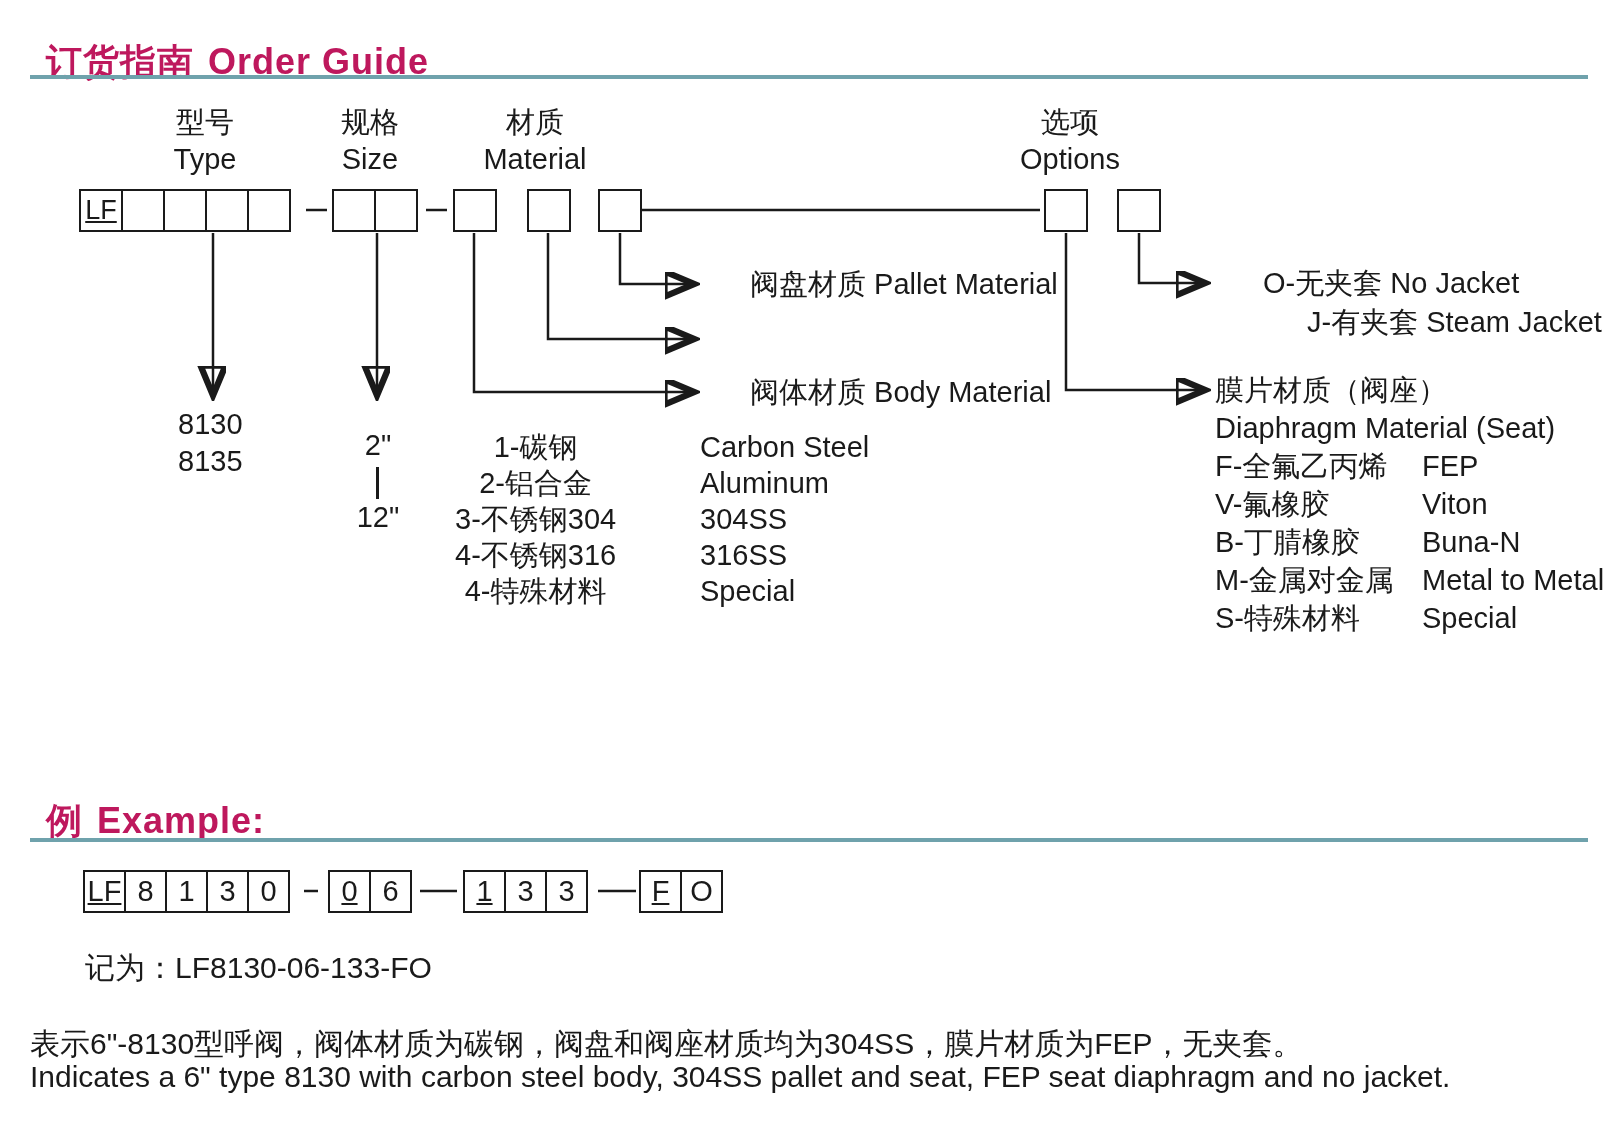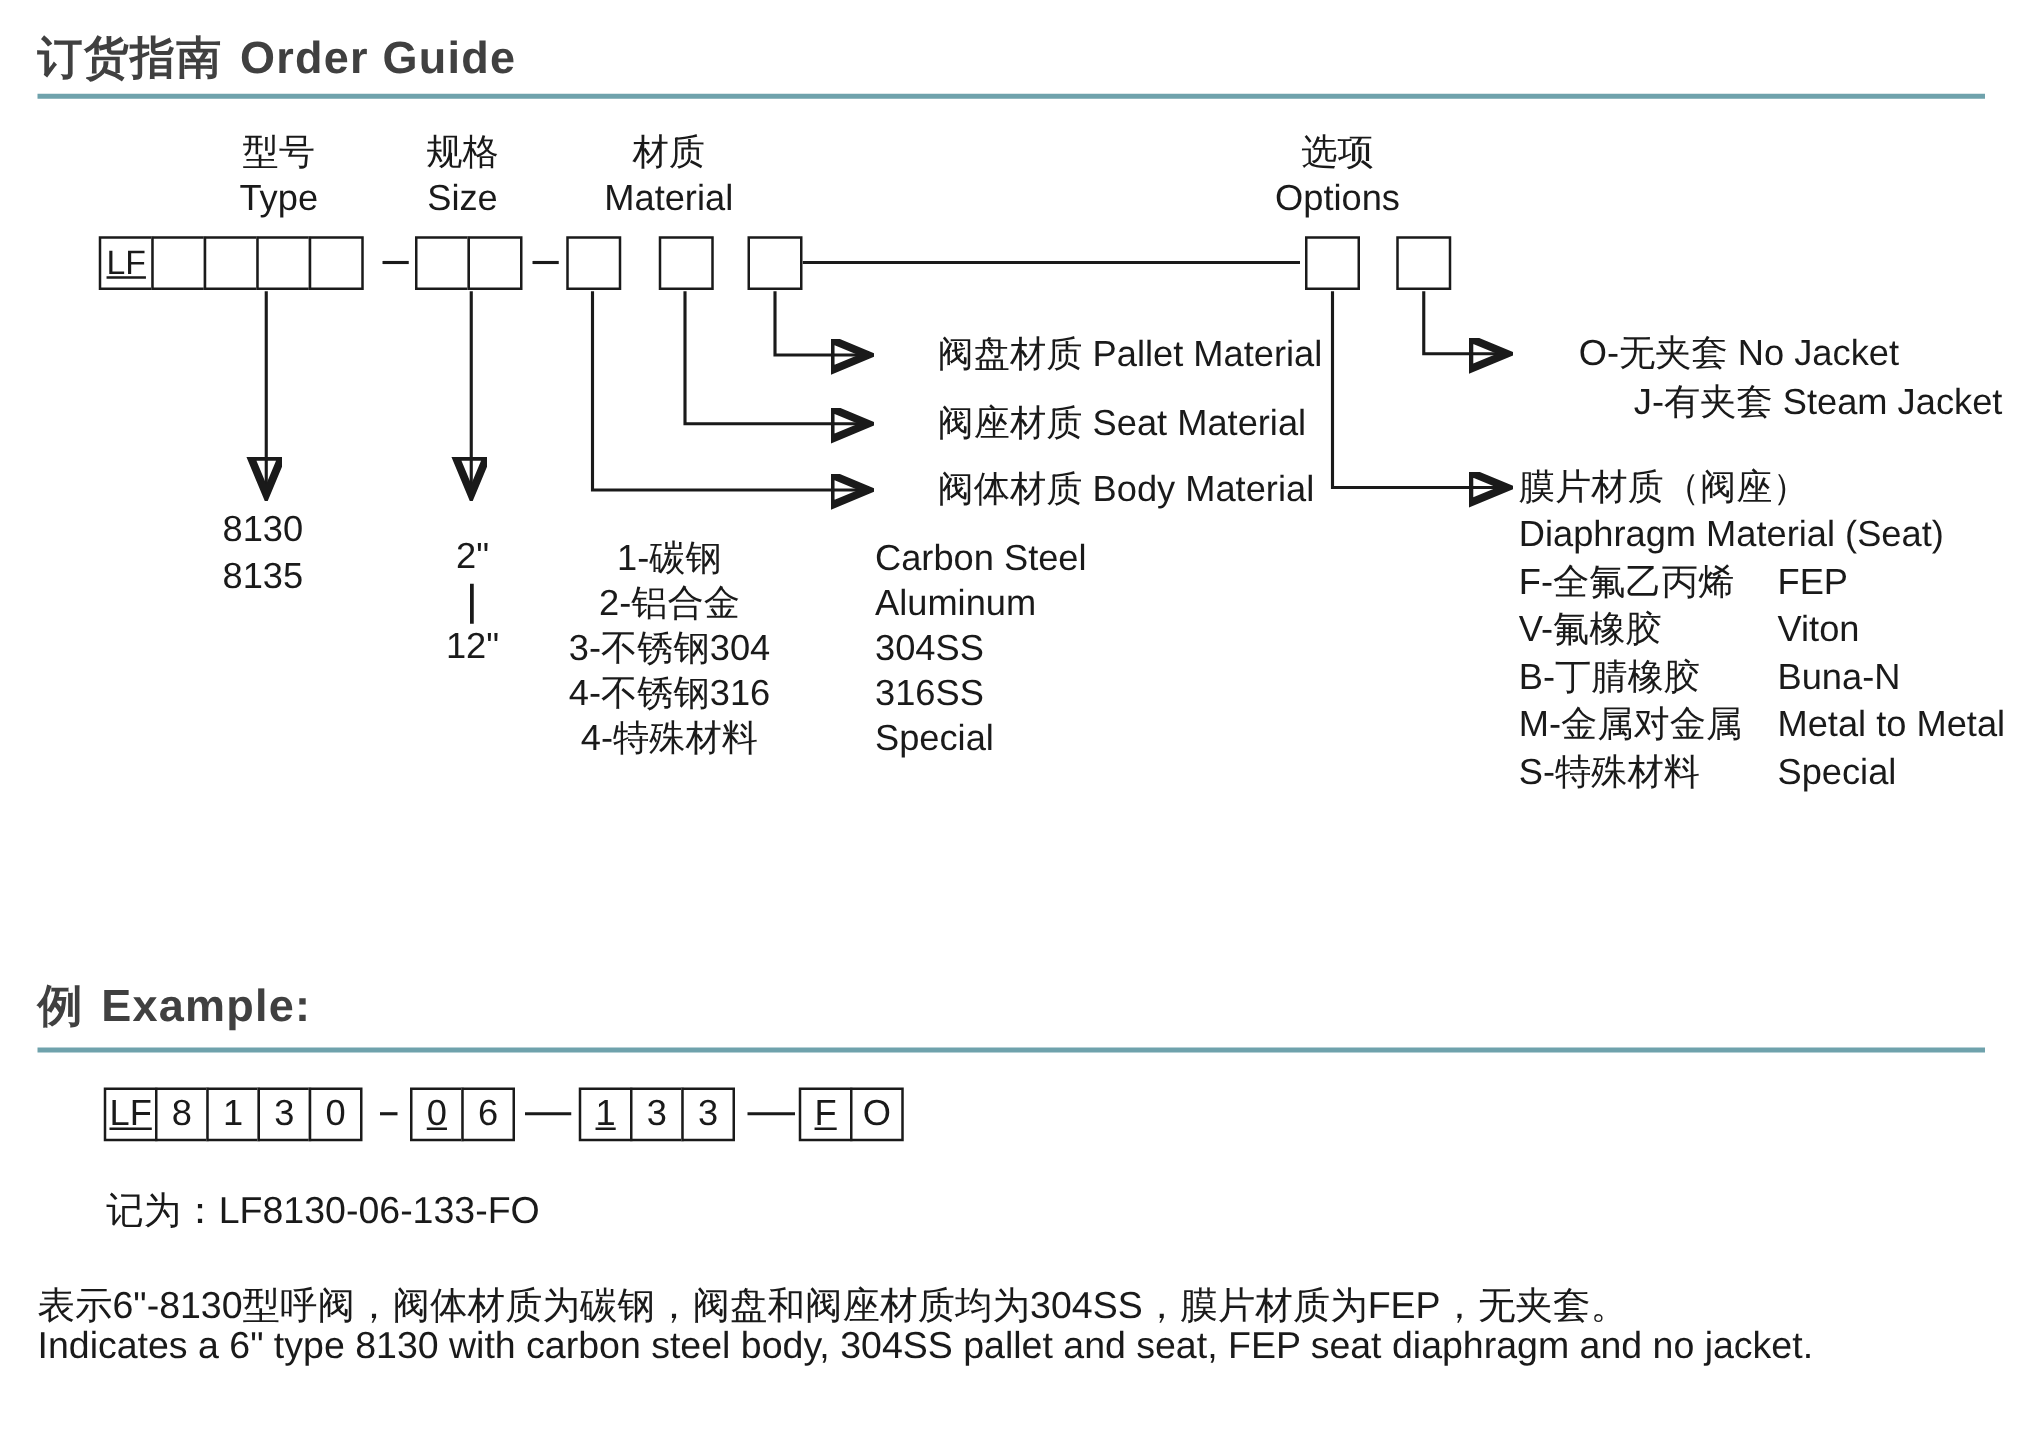--- a/index.html
+++ b/index.html
@@ -1,22 +1,22 @@
 <!DOCTYPE html>
 <html><head>
 <meta charset="utf-8">
 <style>
   html,body { margin:0; padding:0; background:#ffffff; }
   .page {
     position:relative; width:1618px; height:1148px; background:#ffffff;
     font-family:"Liberation Sans","DejaVu Sans",sans-serif; color:#1a1a1a; overflow:hidden;
   }
   .title {
-    position:absolute; left:30px; top:22px; margin:0;
-    font-size:36px; font-weight:bold; color:#404040; letter-spacing:1px; white-space:nowrap;
+    position:absolute; left:30px; top:22px; margin:16px;
+    font-size:36px; font-weight:bold; color:#be185d; letter-spacing:1px; white-space:nowrap;
   }
   .title .zh { margin-right:14px; }
   .rule { position:absolute; left:30px; width:1558px; height:4px; background:#6fa2ac; }
   .col-head {
     position:absolute; top:104px; transform:translateX(-50%);
     text-align:center; font-size:29px; line-height:37px; white-space:nowrap;
   }
   .cells { position:absolute; display:flex; }
   .cell {
     width:44px; height:43px; box-sizing:border-box; border:2px solid #1a1a1a;
@@ -44,21 +44,21 @@
   .desc { position:absolute; left:30px; font-size:30px; white-space:nowrap; }
 </style>
 </head>
 <body>
 
 <div class="page">
 
   <h1 class="title"><span class="zh">订货指南</span><span>Order Guide</span></h1>
   <div class="rule" style="top:75px"></div>
 
-  <div class="col-head" style="left:223px">
+  <div class="col-head" style="left:205px">
     <div>型号</div>
     <div>Type</div>
   </div>
   <div class="col-head" style="left:370px">
     <div>规格</div>
     <div>Size</div>
   </div>
   <div class="col-head" style="left:535px">
     <div>材质</div>
     <div>Material</div>
@@ -100,21 +100,20 @@
     <div class="cell"></div>
     <div class="cell"></div>
   </div>
   <div class="sbox" style="left:453px; top:189px"></div>
   <div class="sbox" style="left:527px; top:189px"></div>
   <div class="sbox" style="left:598px; top:189px"></div>
   <div class="sbox" style="left:1044px; top:189px"></div>
   <div class="sbox" style="left:1117px; top:189px"></div>
 
   <div class="t" style="left:702px; top:266px">阀盘材质 Pallet Material</div>
-  <div class="t" style="left:702px; top:321px">阀座材质 Seat Material</div>
   <div class="t" style="left:702px; top:374px">阀体材质 Body Material</div>
   <div class="t" style="left:1215px; top:265px">O-无夹套 No Jacket</div>
   <div class="t" style="left:1259px; top:304px">J-有夹套 Steam Jacket</div>
 
   <div class="list type-list">
     <div>8130</div>
     <div>8135</div>
   </div>
 
   <div class="list size-item" style="left:378px; top:429px">2"</div>

